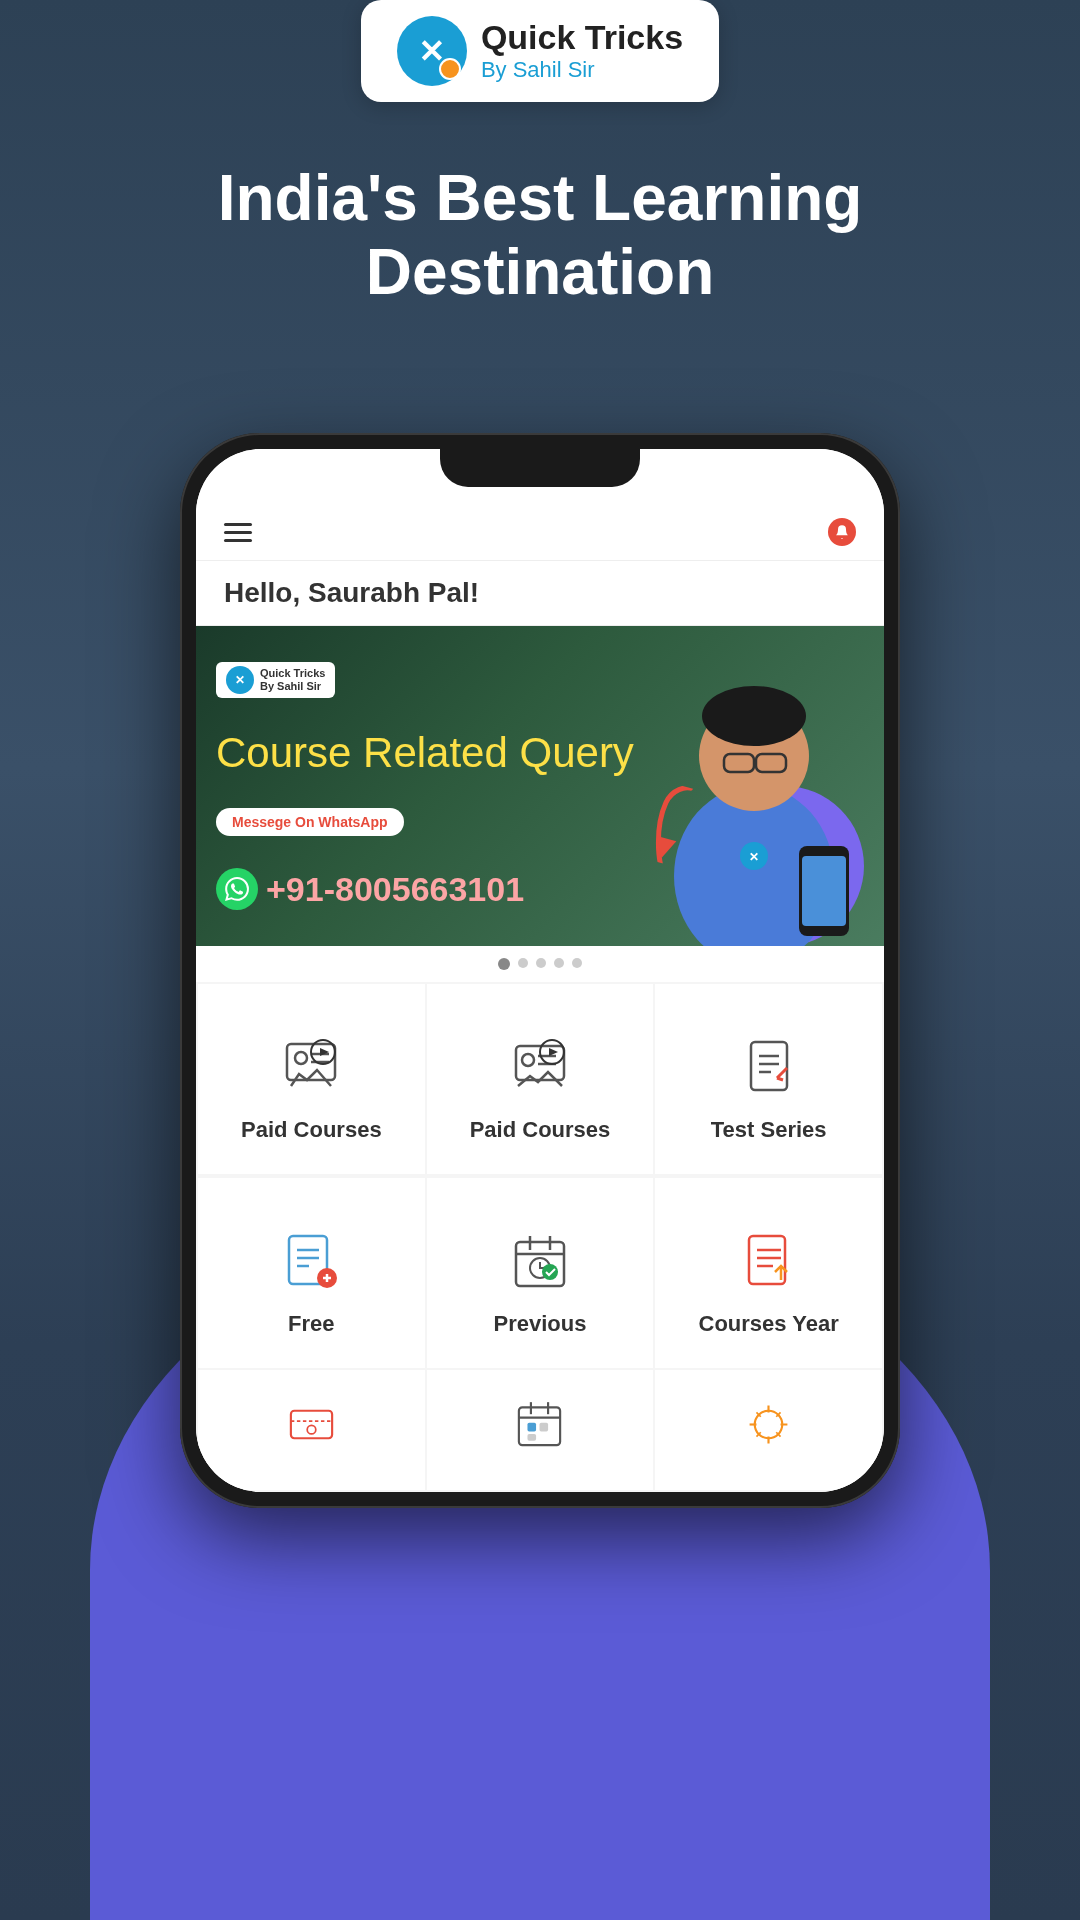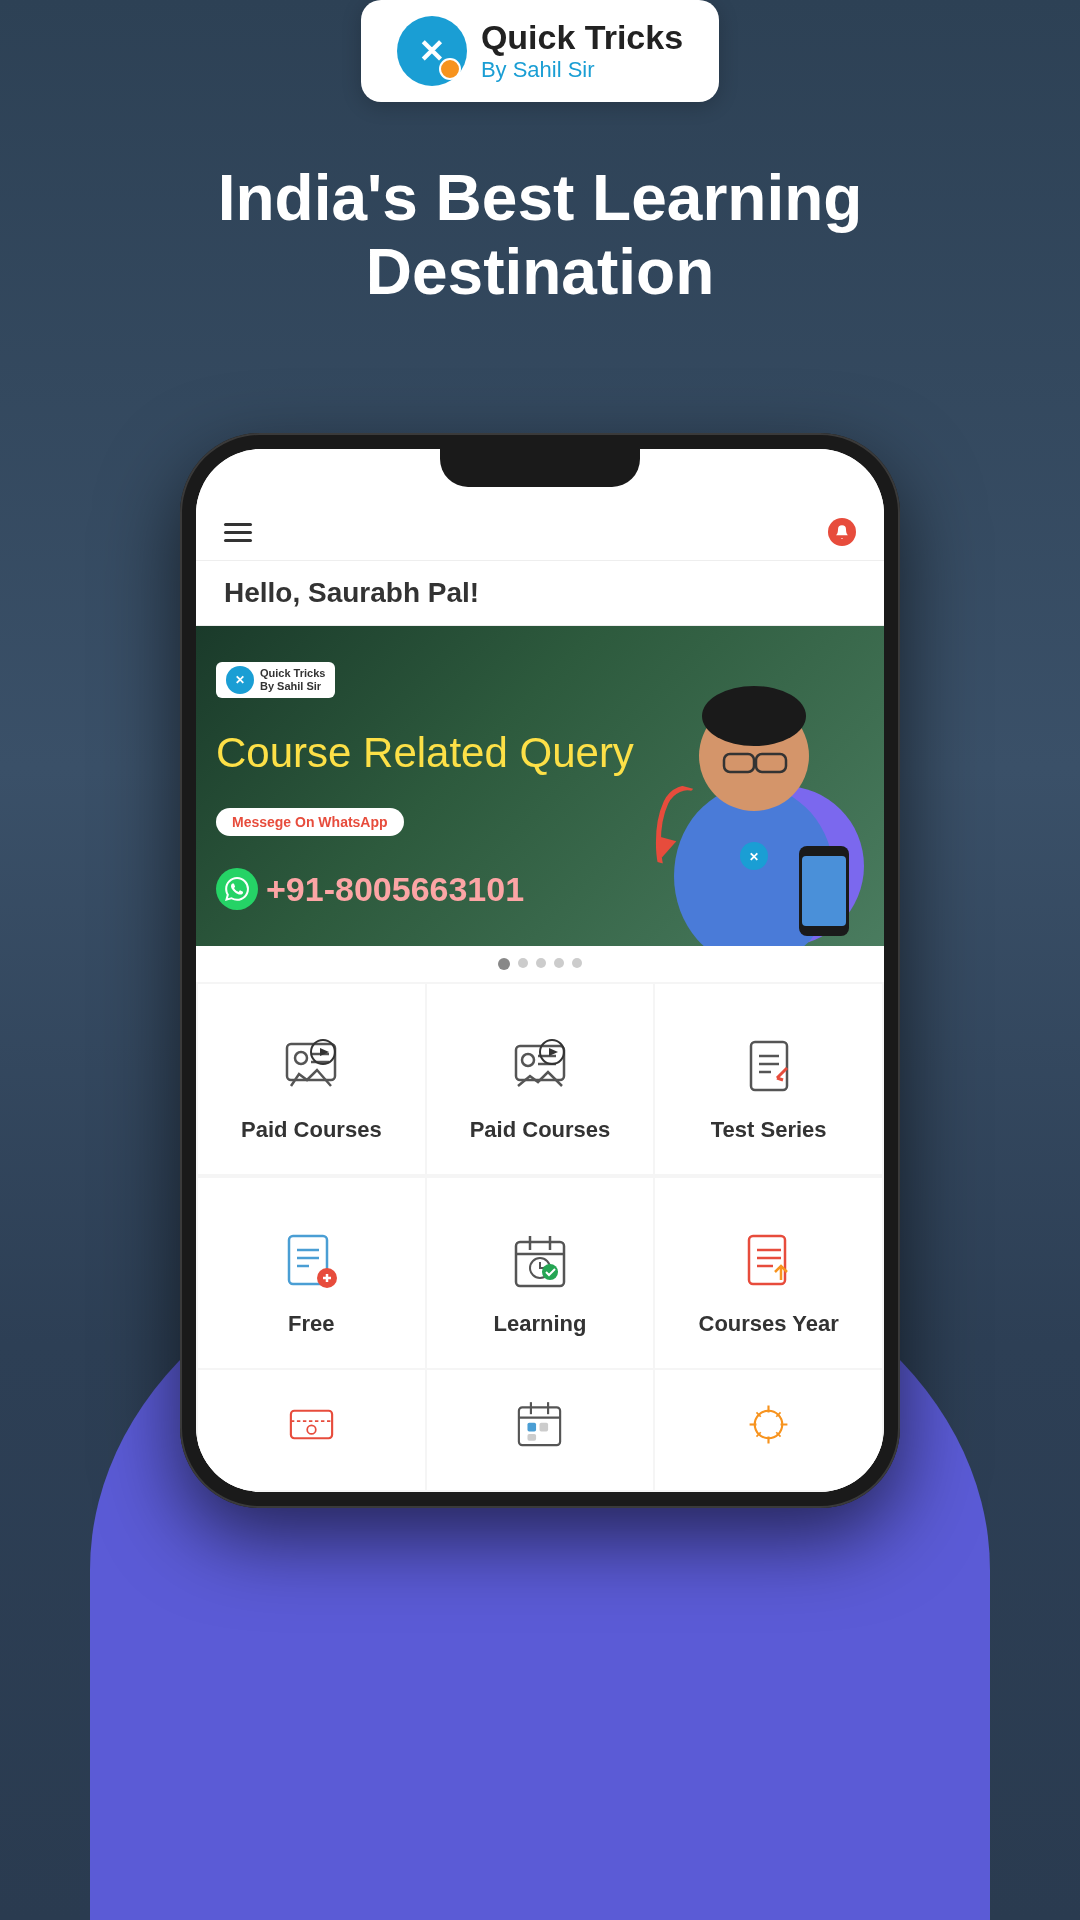--- a/index.html
+++ b/index.html
@@ -608,21 +608,21 @@
                 <rect x="8" y="12" width="48" height="44" rx="4" fill="none" stroke="#555" stroke-width="2.5"></rect>
                 <line x1="8" y1="24" x2="56" y2="24" stroke="#555" stroke-width="2.5"></line>
                 <line x1="22" y1="6" x2="22" y2="20" stroke="#555" stroke-width="2.5"></line>
                 <line x1="42" y1="6" x2="42" y2="20" stroke="#555" stroke-width="2.5"></line>
                 <circle cx="32" cy="38" r="10" fill="none" stroke="#555" stroke-width="2"></circle>
                 <polyline points="32,32 32,38 38,38" stroke="#555" stroke-width="2" fill="none"></polyline>
                 <circle cx="42" cy="42" r="8" fill="#25a553"></circle>
                 <polyline points="38,42 41,45 47,39" stroke="white" stroke-width="2" fill="none"></polyline>
               </svg>
             </div>
-            <span class="menu-label">Learning</span>
+            <span class="menu-label">Previous</span>
           </div>
 
           <div class="menu-item">
             <div class="menu-icon">
               <svg class="icon-svg" viewBox="0 0 64 64" fill="none">
                 <rect x="12" y="6" width="36" height="48" rx="4" fill="none" stroke="#e74c3c" stroke-width="2.5"></rect>
                 <line x1="20" y1="20" x2="44" y2="20" stroke="#e74c3c" stroke-width="2.5"></line>
                 <line x1="20" y1="28" x2="44" y2="28" stroke="#e74c3c" stroke-width="2.5"></line>
                 <line x1="20" y1="36" x2="36" y2="36" stroke="#e74c3c" stroke-width="2.5"></line>
                 <path d="M38 42 L44 36 L50 42" stroke="#f7931e" stroke-width="2.5" fill="none"></path>

